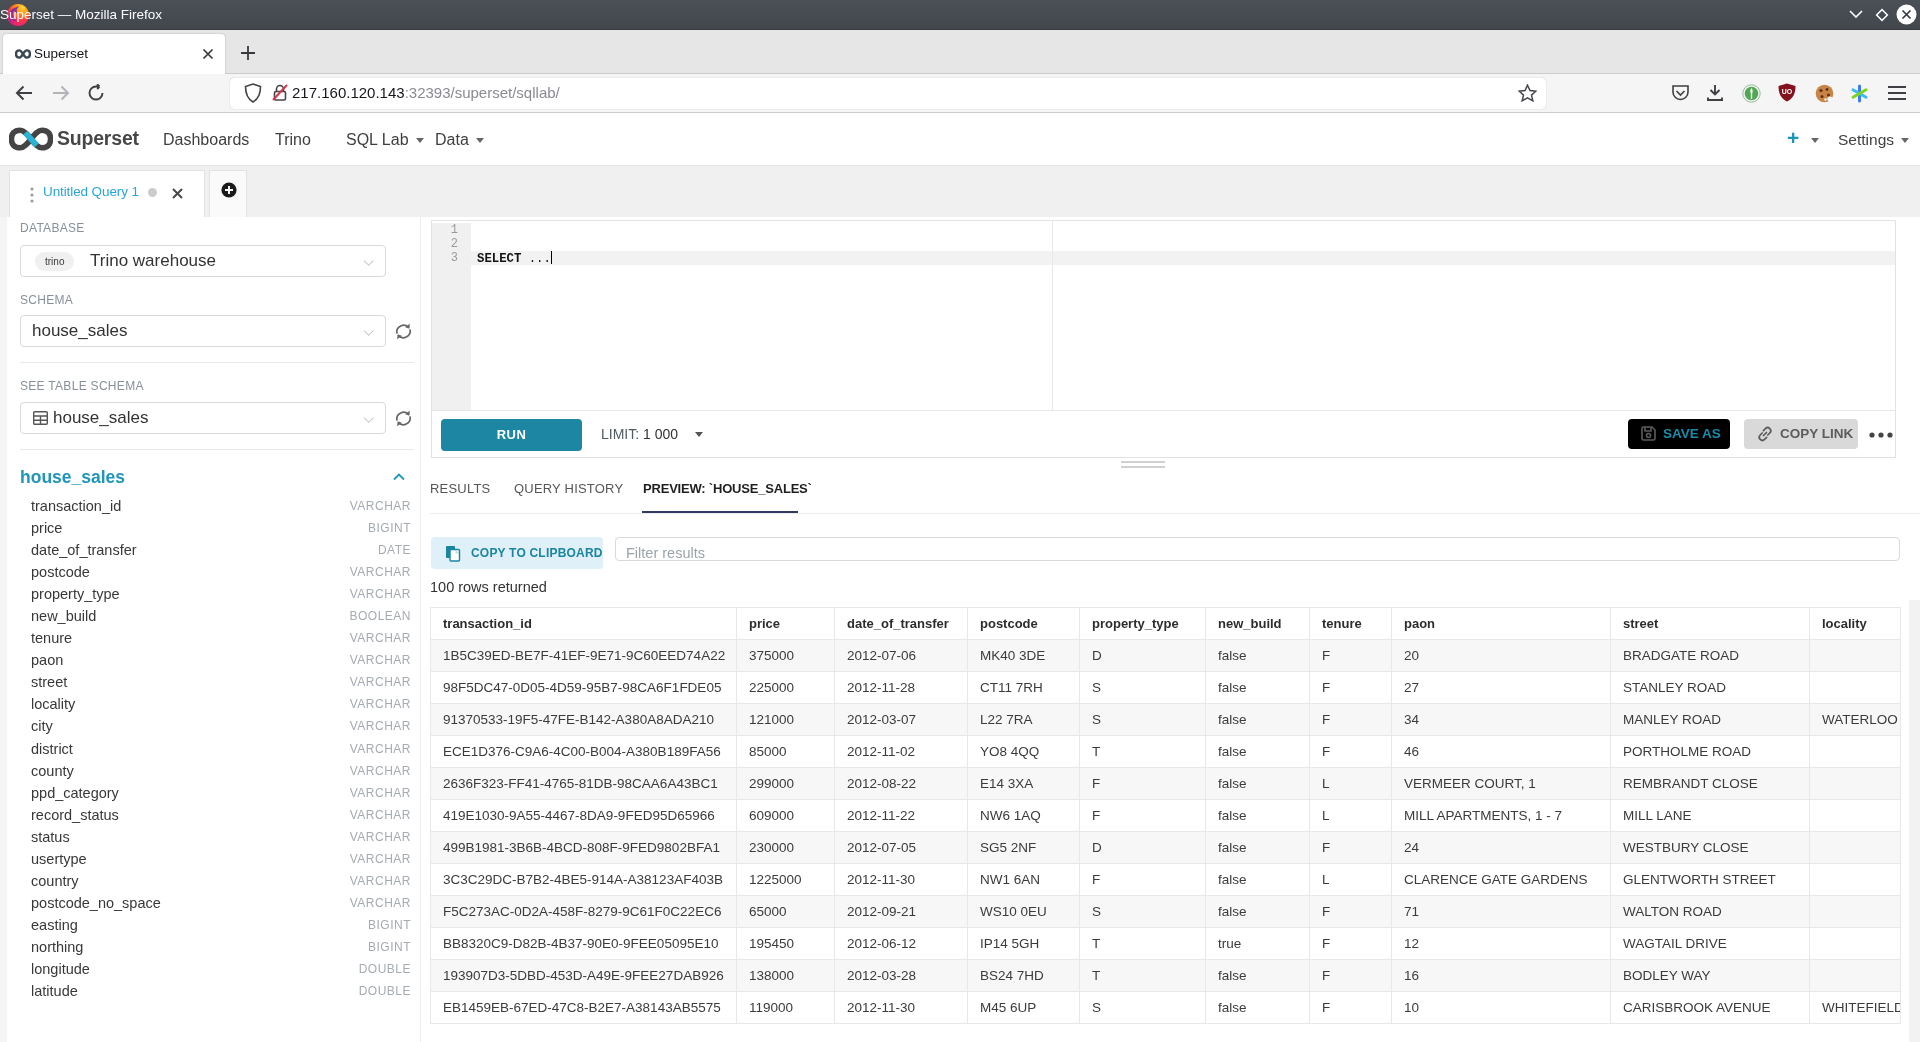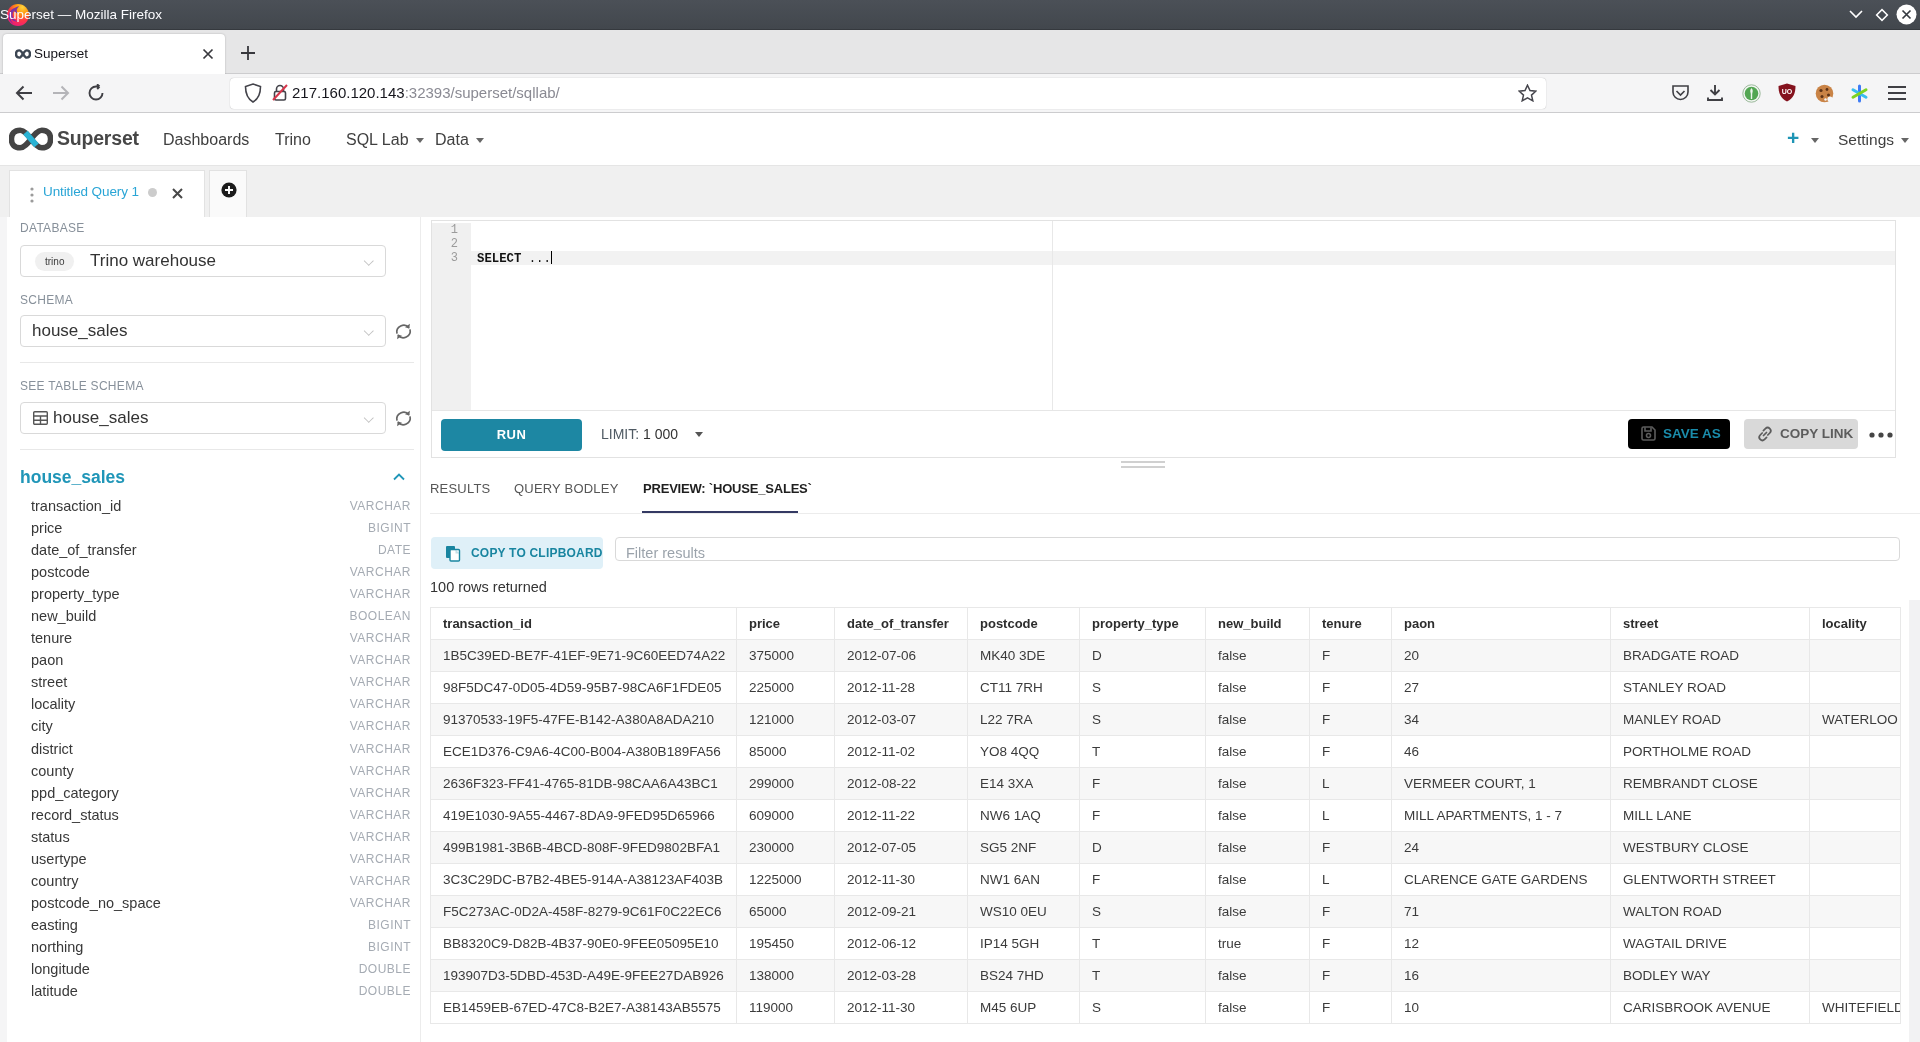--- a/index.html
+++ b/index.html
@@ -292,21 +292,21 @@
           <circle cx="4" cy="4" r="2.6" fill="#454545"></circle>
           <circle cx="13" cy="4" r="2.6" fill="#454545"></circle>
           <circle cx="22" cy="4" r="2.6" fill="#454545"></circle>
         </svg>
       </div>
     </div>
     <div style="position:absolute;left:1121px;top:244px;width:44px;height:2px;background:#d0d0d0"></div>
     <div style="position:absolute;left:1121px;top:249px;width:44px;height:2px;background:#d0d0d0"></div>
     <div id="south">
       <span class="stab" style="left:0">RESULTS</span>
-      <span class="stab" style="left:84px">QUERY BODLEY</span>
+      <span class="stab" style="left:84px">QUERY HISTORY</span>
       <span class="stab" style="left:213px;color:#1f1f1f;font-weight:bold;letter-spacing:-.2px">PREVIEW: `HOUSE_SALES`</span>
       <div style="position:absolute;left:212px;top:41px;width:156px;height:2.5px;background:#343963"></div>
       <div id="stabline"></div>
       <div id="copybtn"><svg style="position:absolute;left:14px;top:8px" width="16" height="17" viewBox="0 0 16 17">
           <rect x="1" y="1" width="9" height="12" rx="1" fill="#1985a0"></rect>
           <rect x="5" y="4.5" width="9.5" height="11.5" rx="1" fill="#fff" stroke="#1985a0" stroke-width="1.4"></rect>
           <path d="M10.5 4.5 L14.5 8.5 L10.5 8.5 Z" fill="#1985a0" opacity="0.25"></path>
         </svg><span style="margin-left:40px">COPY TO CLIPBOARD</span></div>
       <div id="filter">Filter results</div>
       <div id="rowsret">100 rows returned</div>

